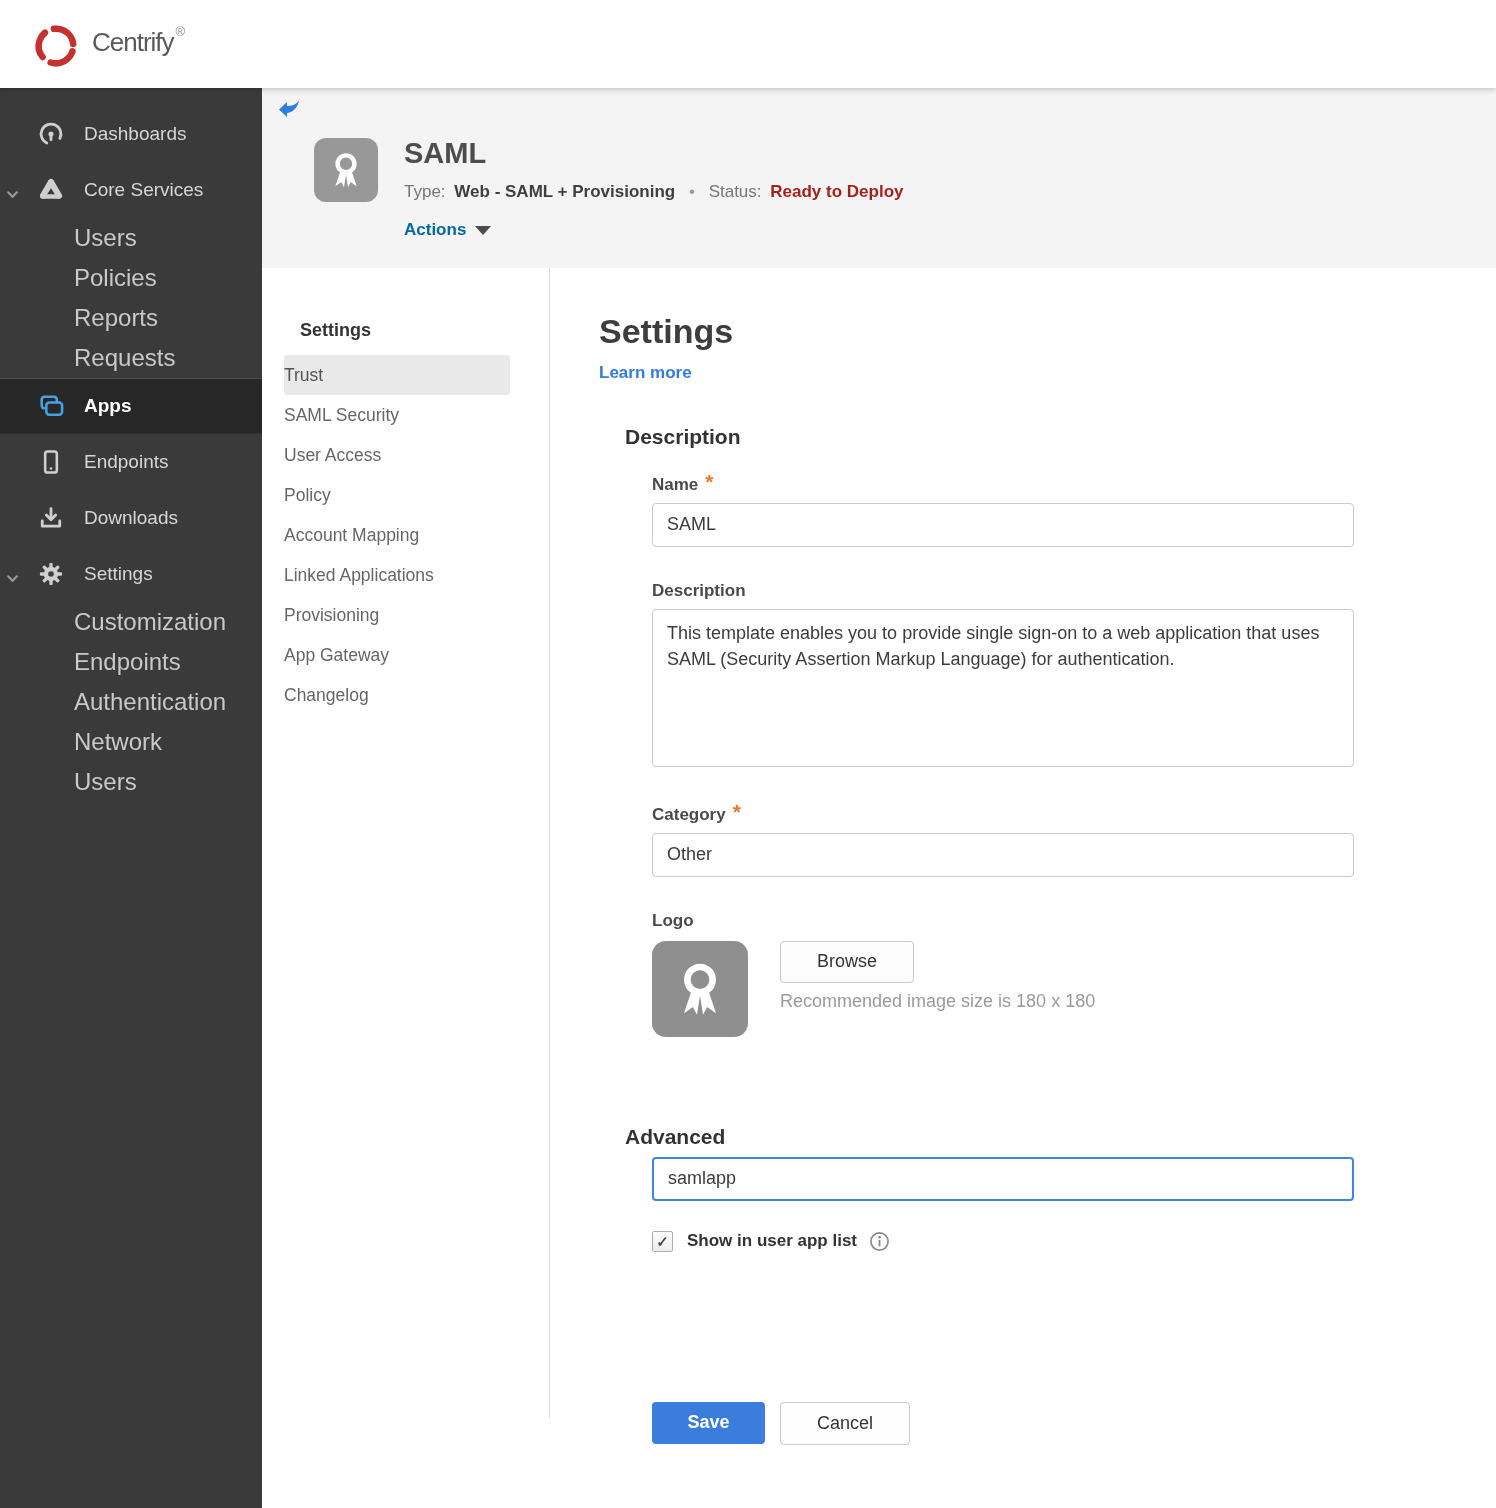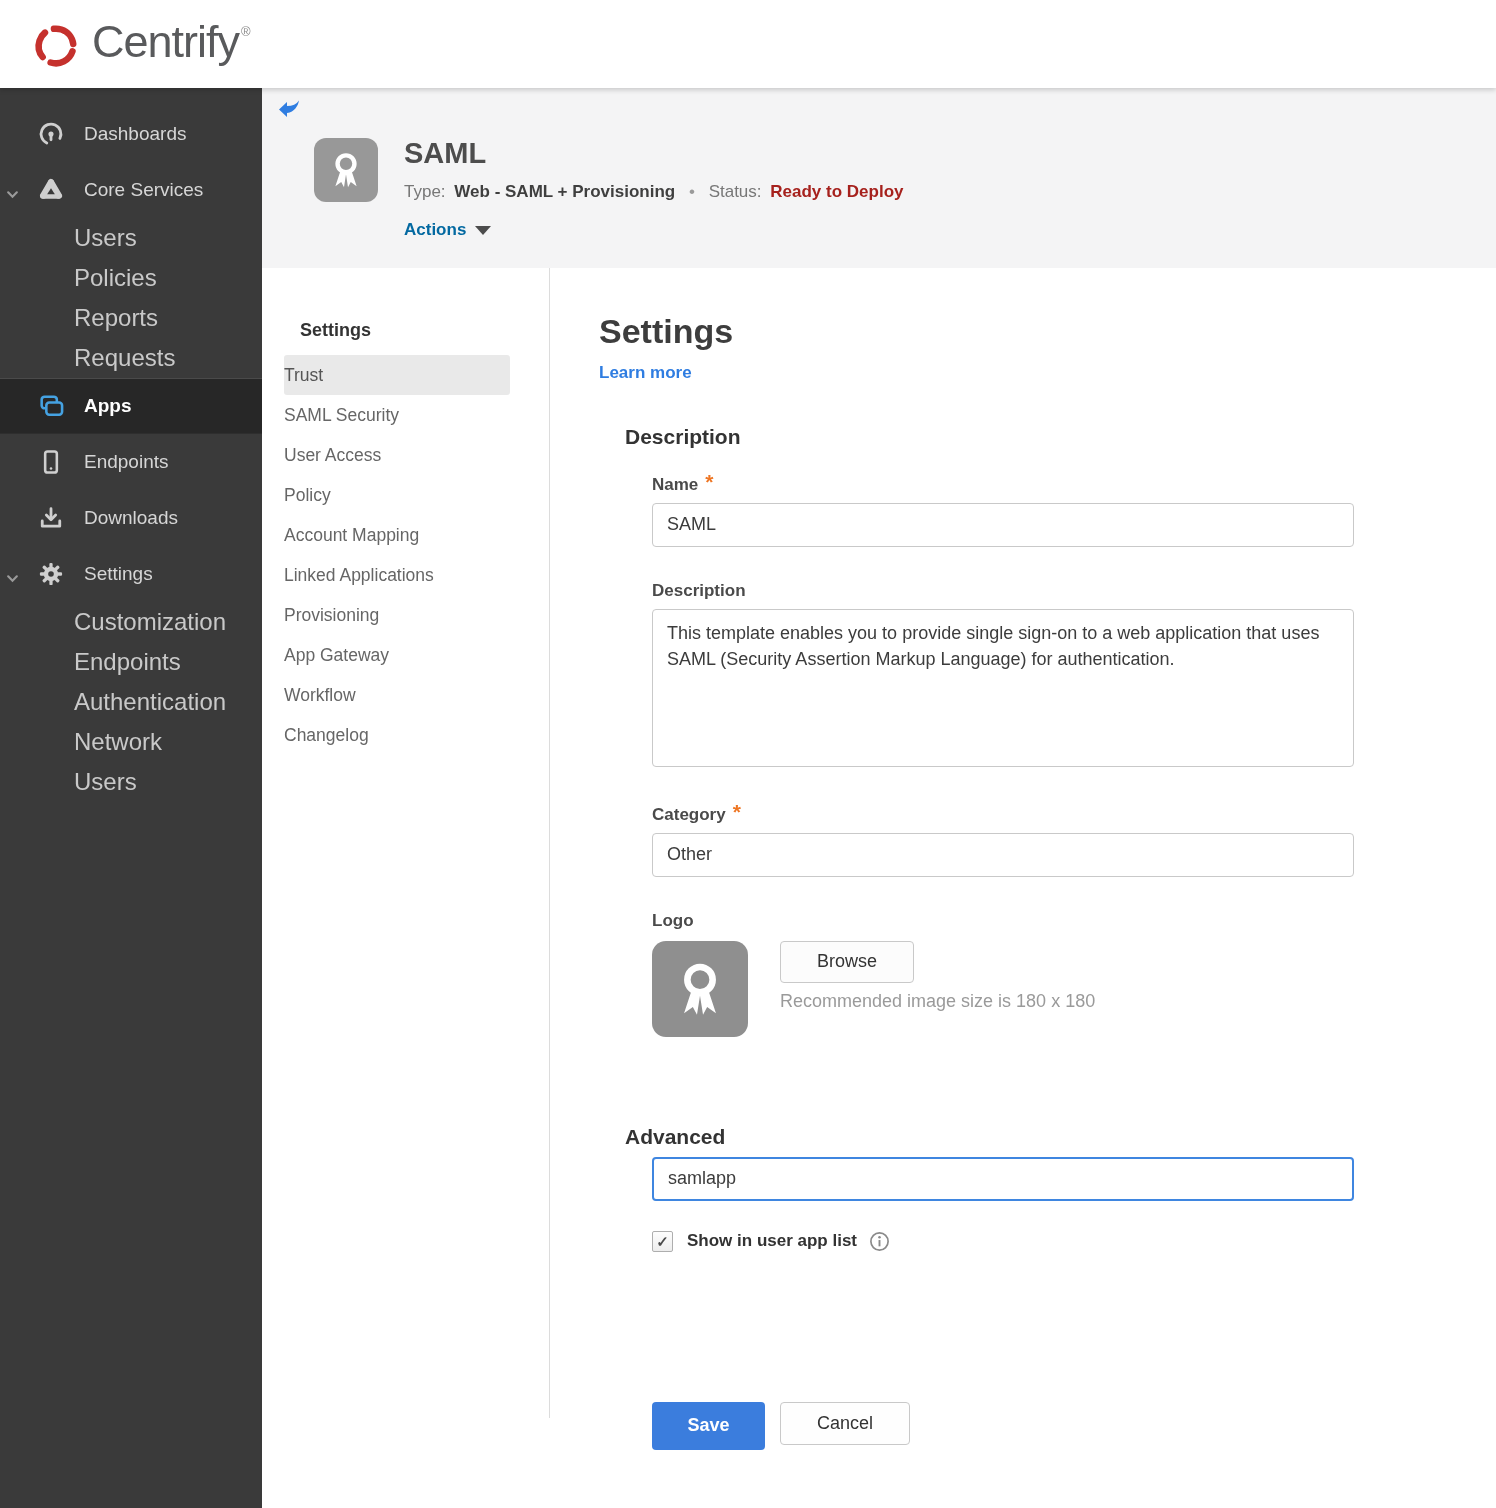--- a/index.html
+++ b/index.html
@@ -4,21 +4,21 @@
 <style>
   * { box-sizing: border-box; margin: 0; padding: 0; }
   html,body { width:1496px; height:1508px; }
   body { font-family:"Liberation Sans", sans-serif; background:#fff; overflow:hidden; }
 
   
   .topbar { height:88px; background:#fff; display:flex; align-items:center; padding-left:30px;
             position:relative; z-index:3; box-shadow:0 2px 5px rgba(0,0,0,.18); }
   .logo { display:flex; align-items:flex-start; }
   .logo svg { margin-top:4px; }
-  .brand-text { font-size:45px; color:#595a5c; font-weight:500; letter-spacing:-1px; margin-left:10px; line-height:52px;}
+  .brand-text { font-size:26px; color:#595a5c; font-weight:500; letter-spacing:-1px; margin-left:10px; line-height:52px;}
   .brand-reg { font-size:13px; color:#8a8a8a; margin-left:2px; margin-top:8px; }
 
   
   .shell { display:flex; height:1420px; }
   .sidebar { width:262px; background:#3a3a3a; padding-top:18px; flex-shrink:0; position:relative; z-index:2;}
   .side-item { height:56px; display:flex; align-items:center; color:#d6d6d6; font-size:19px;
                position:relative; padding-left:36px; cursor:pointer; }
   .side-item .icon { width:30px; display:flex; justify-content:center; margin-right:18px; }
   .side-item .chev { position:absolute; left:6px; top:50%; margin-top:-6px; }
   .side-sub { height:40px; display:flex; align-items:center; color:#c9c9c9; font-size:24px;
@@ -82,21 +82,21 @@
   .label-with-info .info { margin-left:14px; display:flex; }
   .checkbox-row { display:flex; align-items:center; margin-top:30px; }
   .checkbox { width:21px; height:21px; border:1px solid #aeaeae; border-radius:2px;
               background:linear-gradient(#fdfdfd,#ededed); display:flex; align-items:center;
               justify-content:center; cursor:pointer; }
   .checkbox .check { font-size:15px; color:#4a4a4a; font-weight:bold; line-height:1; }
   .checkbox-label { margin-left:14px; font-size:17px; font-weight:bold; color:#333; }
   .checkbox-row .info { margin-left:12px; display:flex; }
 
   .footer-buttons { margin-top:150px; display:flex; }
-  .save-btn { width:113px; height:48px; background:#3b7ddd; border:none; border-radius:4px; color:#fff;
+  .save-btn { width:113px; height:42px; background:#3b7ddd; border:none; border-radius:4px; color:#fff;
               font-family:"Liberation Sans",sans-serif; font-size:18px; font-weight:bold; cursor:pointer; }
   .cancel-btn { width:130px; height:43px; background:#fefefe; border:1px solid #c9c9c9; border-radius:4px;
               color:#333; font-family:"Liberation Sans",sans-serif; font-size:18px; margin-left:15px; cursor:pointer; }
 </style>
 </head>
 <body>
 
 <div class="topbar">
   <div class="logo">
     <svg width="52" height="52" viewBox="0 0 48 48">
@@ -253,21 +253,20 @@
       <aside class="subnav">
         <div class="subnav-header">Settings</div>
         <div class="subnav-item selected">Trust</div>
         <div class="subnav-item">SAML Security</div>
         <div class="subnav-item">User Access</div>
         <div class="subnav-item">Policy</div>
         <div class="subnav-item">Account Mapping</div>
         <div class="subnav-item">Linked Applications</div>
         <div class="subnav-item">Provisioning</div>
         <div class="subnav-item">App Gateway</div>
-        <div class="subnav-item">Workflow</div>
         <div class="subnav-item">Changelog</div>
       </aside>
 
       <main class="form-area">
         <h1 class="main-title">Settings</h1>
         <a class="learn-more">Learn more</a>
 
         <h2 class="section-heading">Description</h2>
         <div class="fields">
           <div class="field-label first">

